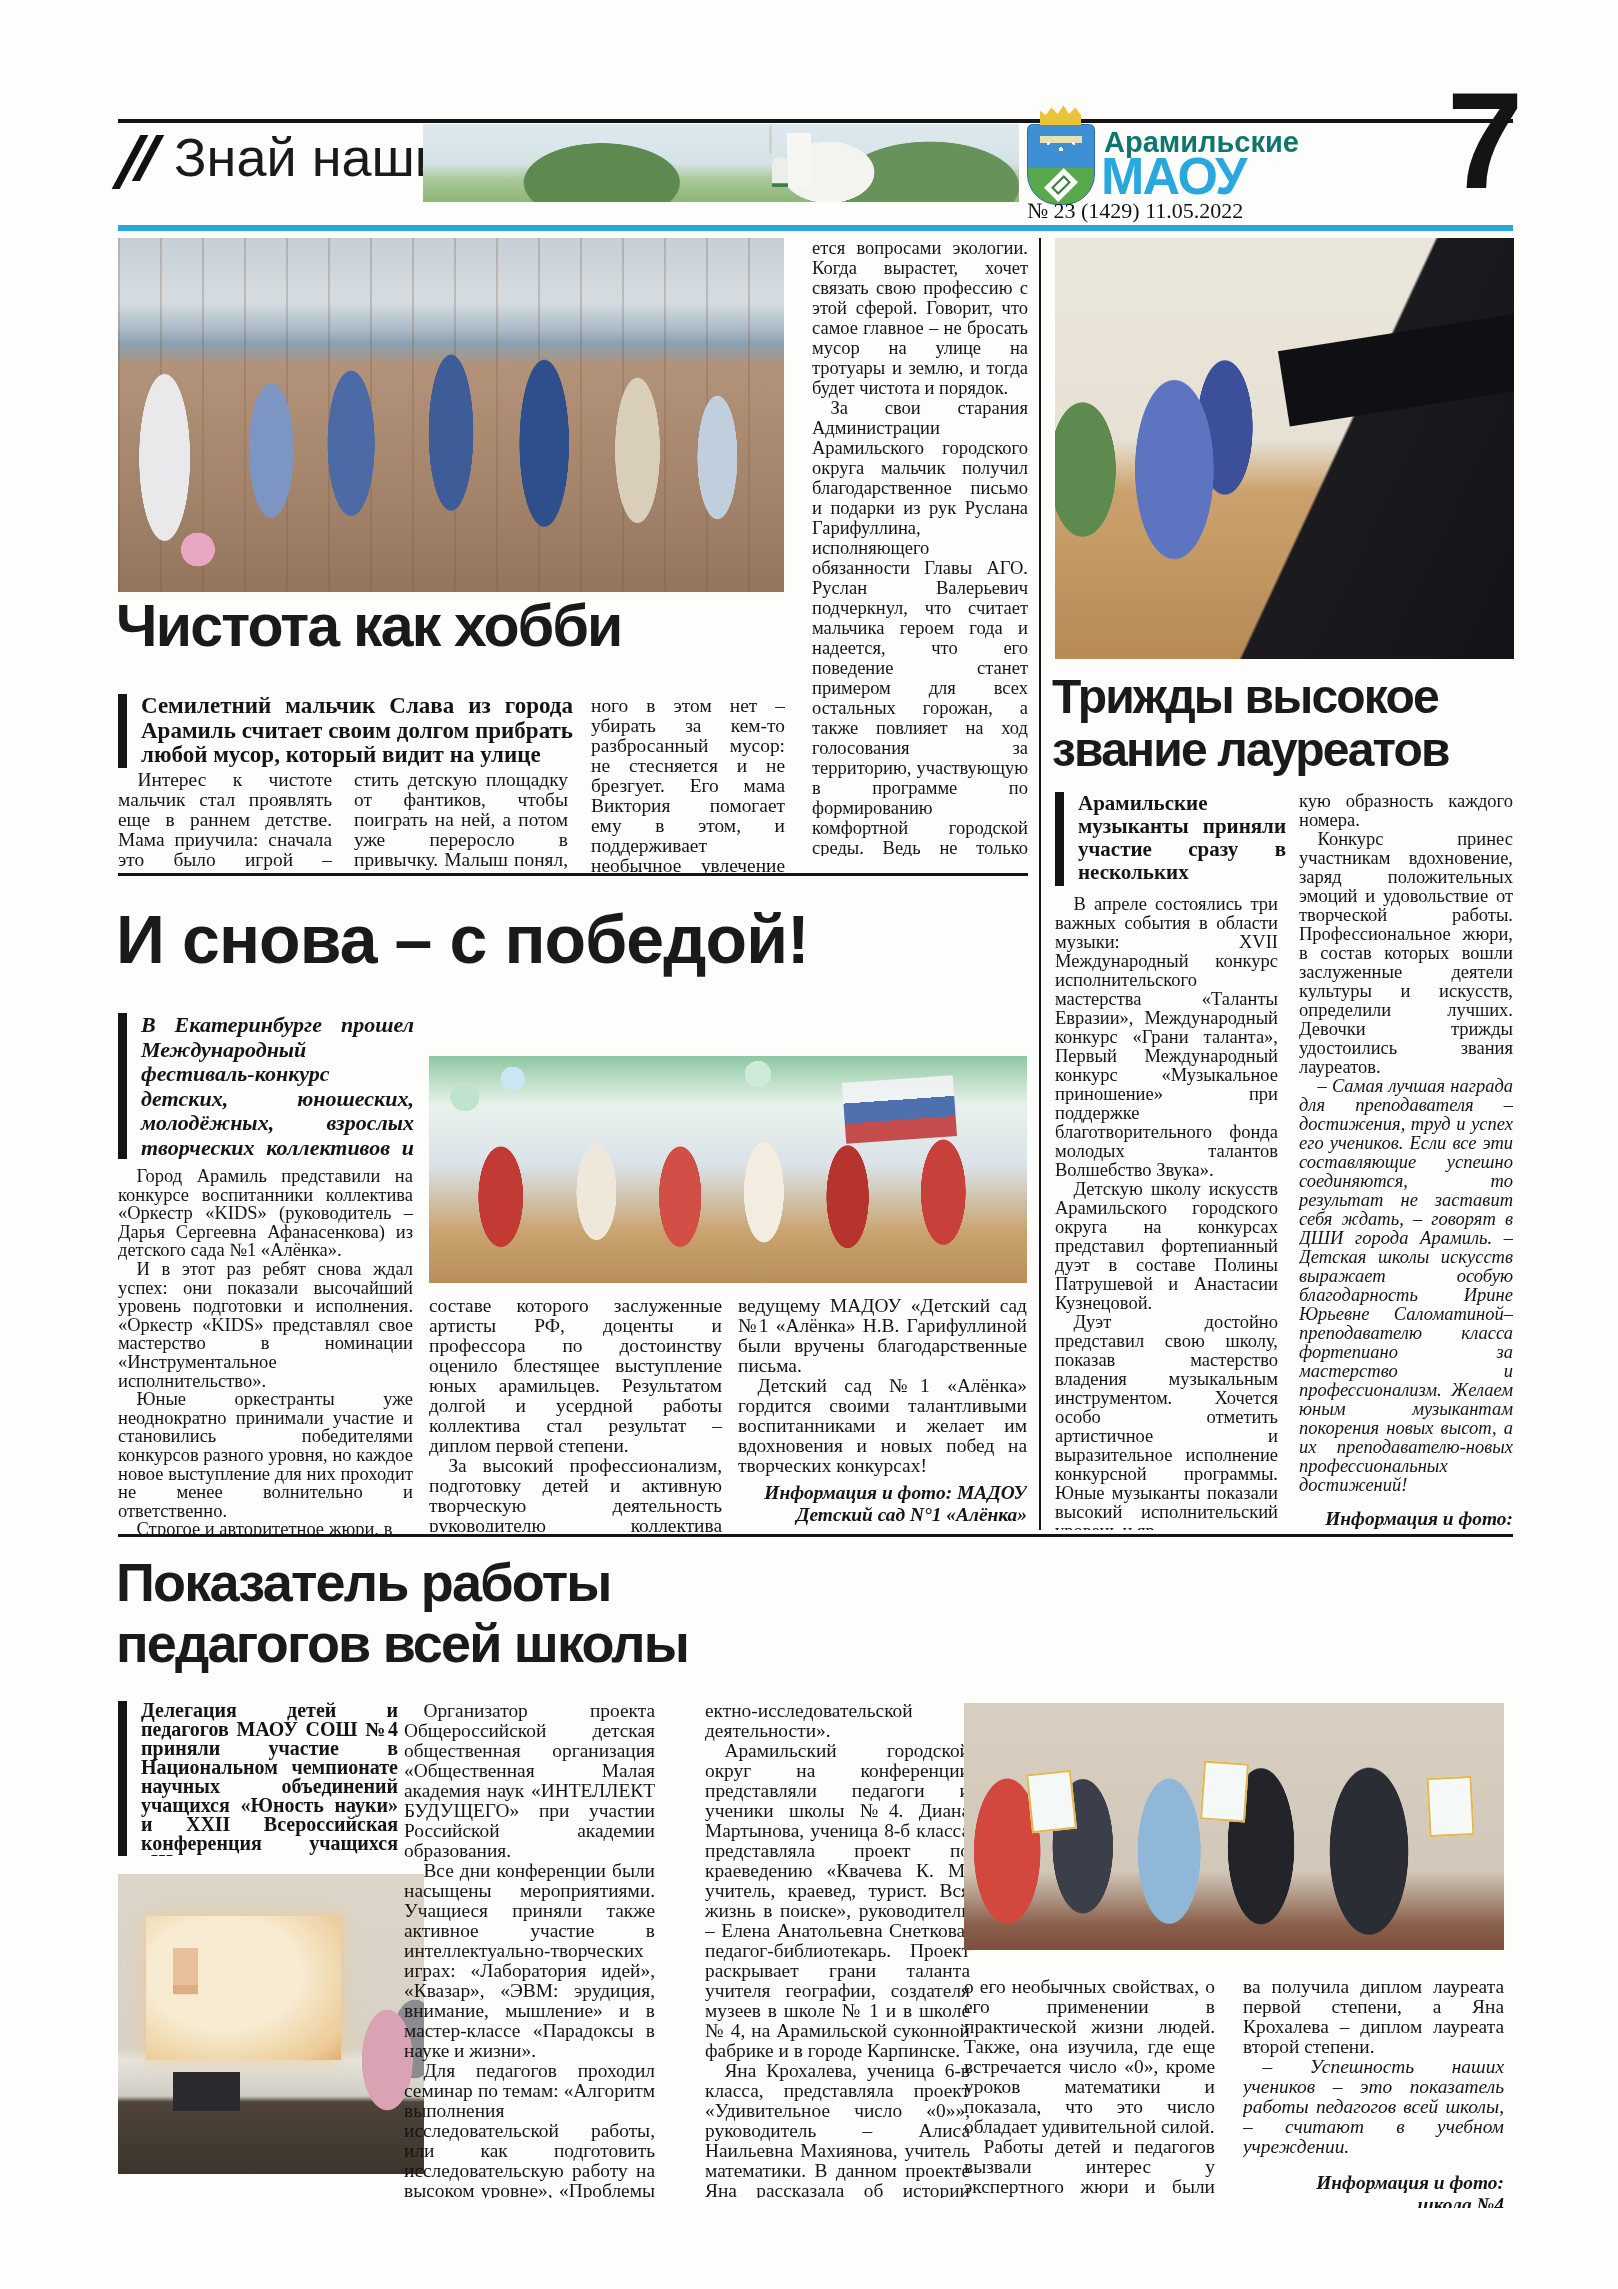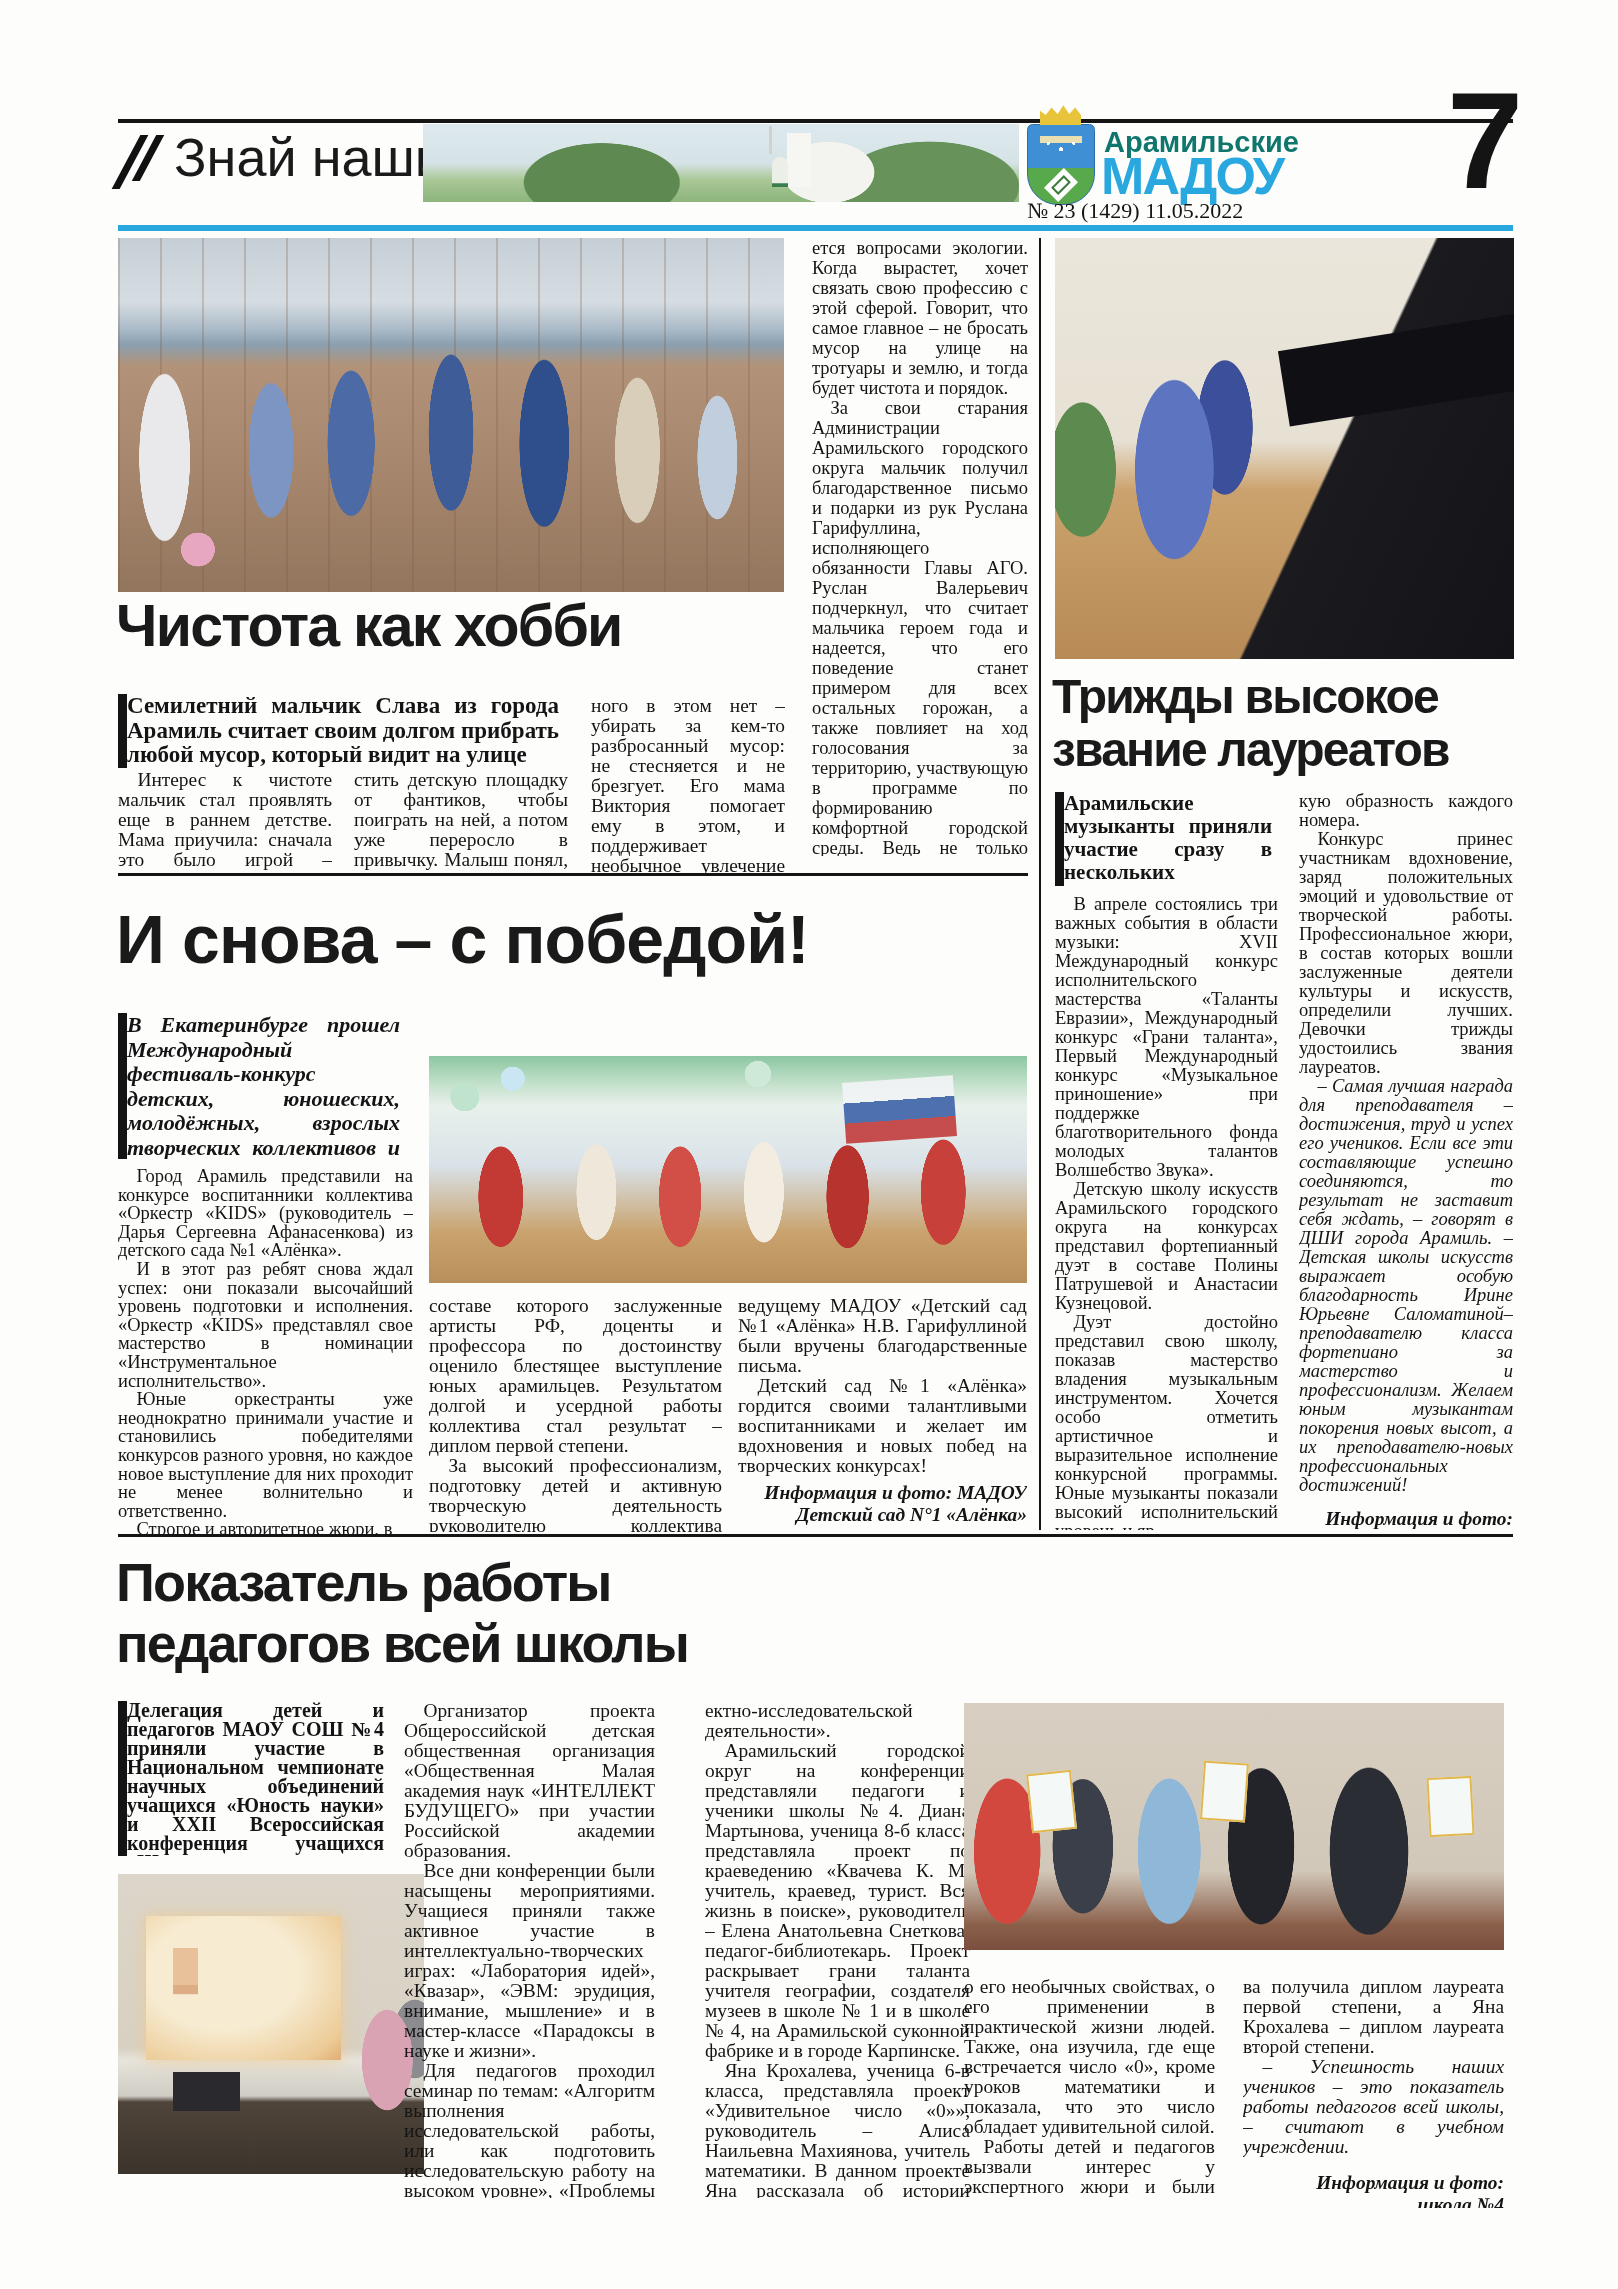--- a/index.html
+++ b/index.html
@@ -5,21 +5,21 @@
   html,body{margin:0;padding:0;background:#888;}
   .page{position:relative;width:1619px;height:2290px;background:#fdfdfc;overflow:hidden;
         font-family:"Liberation Serif",serif;color:#141414;}
   .abs{position:absolute;}
   .rule{background:#151515;}
   .hl{font-family:"Liberation Sans",sans-serif;font-weight:700;color:#1a1a1a;
       letter-spacing:-1.8px;white-space:pre-line;line-height:1.04;}
   .col{text-align:justify;font-size:19.4px;line-height:20px;overflow:hidden;}
   .col p{margin:0;}
   .sm{font-size:18.5px;line-height:20px;}
-  .lede{font-weight:bold;border-left:9.2px solid #141414;
+  .lede{font-weight:bold;border-left:9.2px solid #141414;padding-left:14px;
         text-align:justify;overflow:hidden;}
   .credit{font-weight:bold;font-style:italic;text-align:right;white-space:pre-line;
           font-size:19.4px;line-height:22px;}
   .ital{font-style:italic;}
   .ph{overflow:hidden;}
   
   .sectitle{font-family:"Liberation Sans",sans-serif;font-weight:400;font-size:54px;
             letter-spacing:0px;color:#1a1a1a;}
   .brandtop{font-family:"Liberation Sans",sans-serif;font-weight:700;font-size:29px;color:#0f766e;}
   .brandbot{font-family:"Liberation Sans",sans-serif;font-weight:700;font-size:52px;
@@ -114,21 +114,21 @@
   <div class="abs sectitle" style="left:174px;top:126px;">Знай наших</div>
 
   <div class="abs ph ph-banner" style="left:423px;top:124px;width:596px;height:78px;">
     <div class="spire"></div>
     <div class="church"></div>
   </div>
 
   <div class="arms" style="left:1027px;top:124px;width:66px;height:79px;"></div>
   <div class="crown" style="left:1040px;top:103px;width:41px;height:22px;"></div>
   <div class="abs brandtop" style="left:1104px;top:126px;">Арамильские</div>
-  <div class="abs brandbot" style="left:1101px;top:150px;">МАДОУ</div>
+  <div class="abs brandbot" style="left:1101px;top:150px;">МАОУ</div>
   <div class="abs issue" style="left:1027px;top:198px;width:229px;">№ 23 (1429) 11.05.2022</div>
   <div class="abs pagenum" style="left:1447px;top:72px;">7</div>
 
   <div class="abs" style="left:118px;top:225px;width:1395px;height:5.5px;background:#29a8e0;"></div>
 
   <div class="abs ph ph-street" style="left:118px;top:238px;width:666px;height:354px;"></div>
 
   <div class="abs hl" style="left:116px;top:596px;font-size:59px;">Чистота как хобби</div>
 
   <div class="abs lede" style="left:118px;top:694px;width:432px;height:74px;font-size:23px;line-height:24.5px;">Семилетний мальчик Слава из города Арамиль считает своим долгом прибрать любой мусор, который видит на улице</div>

